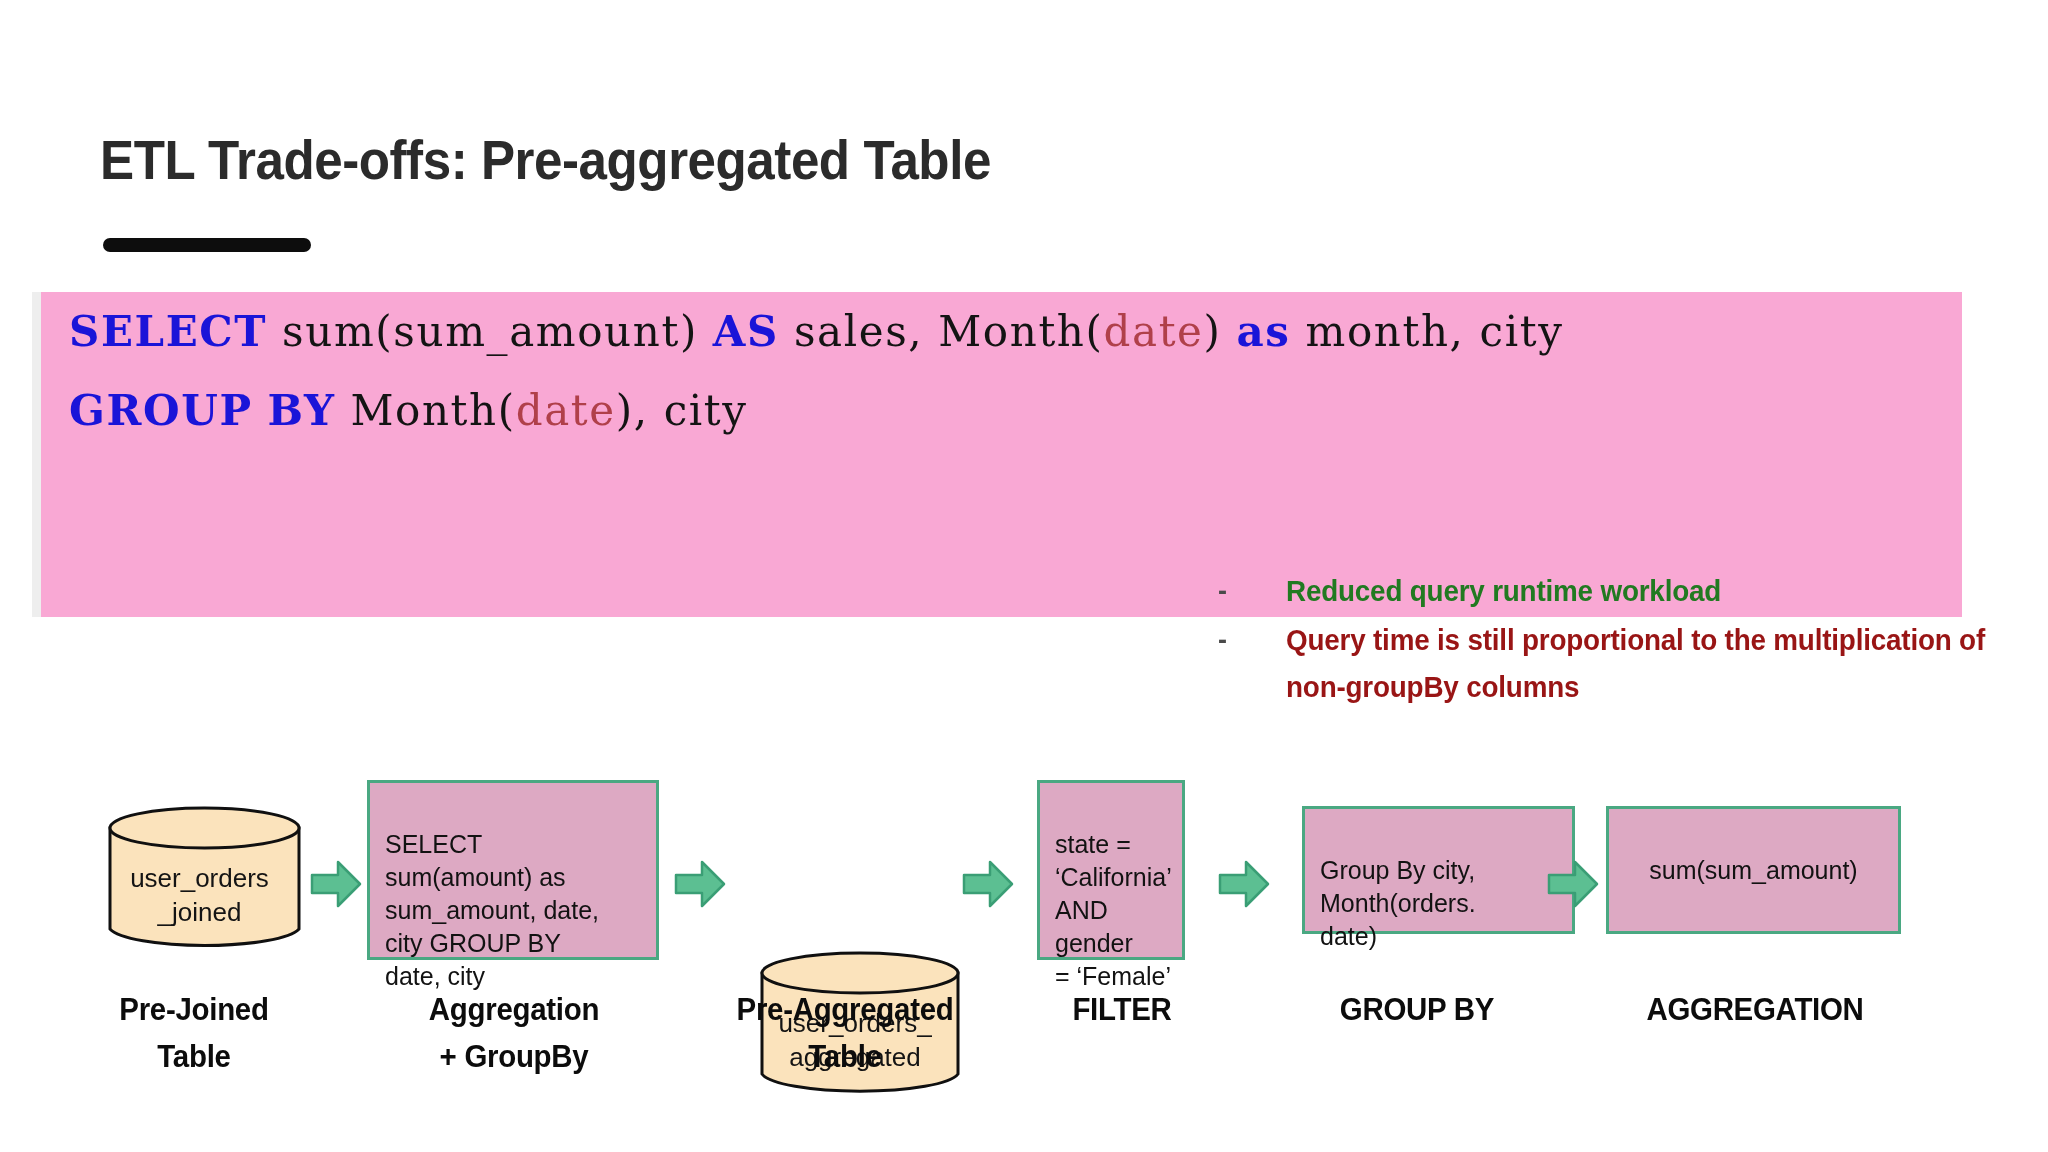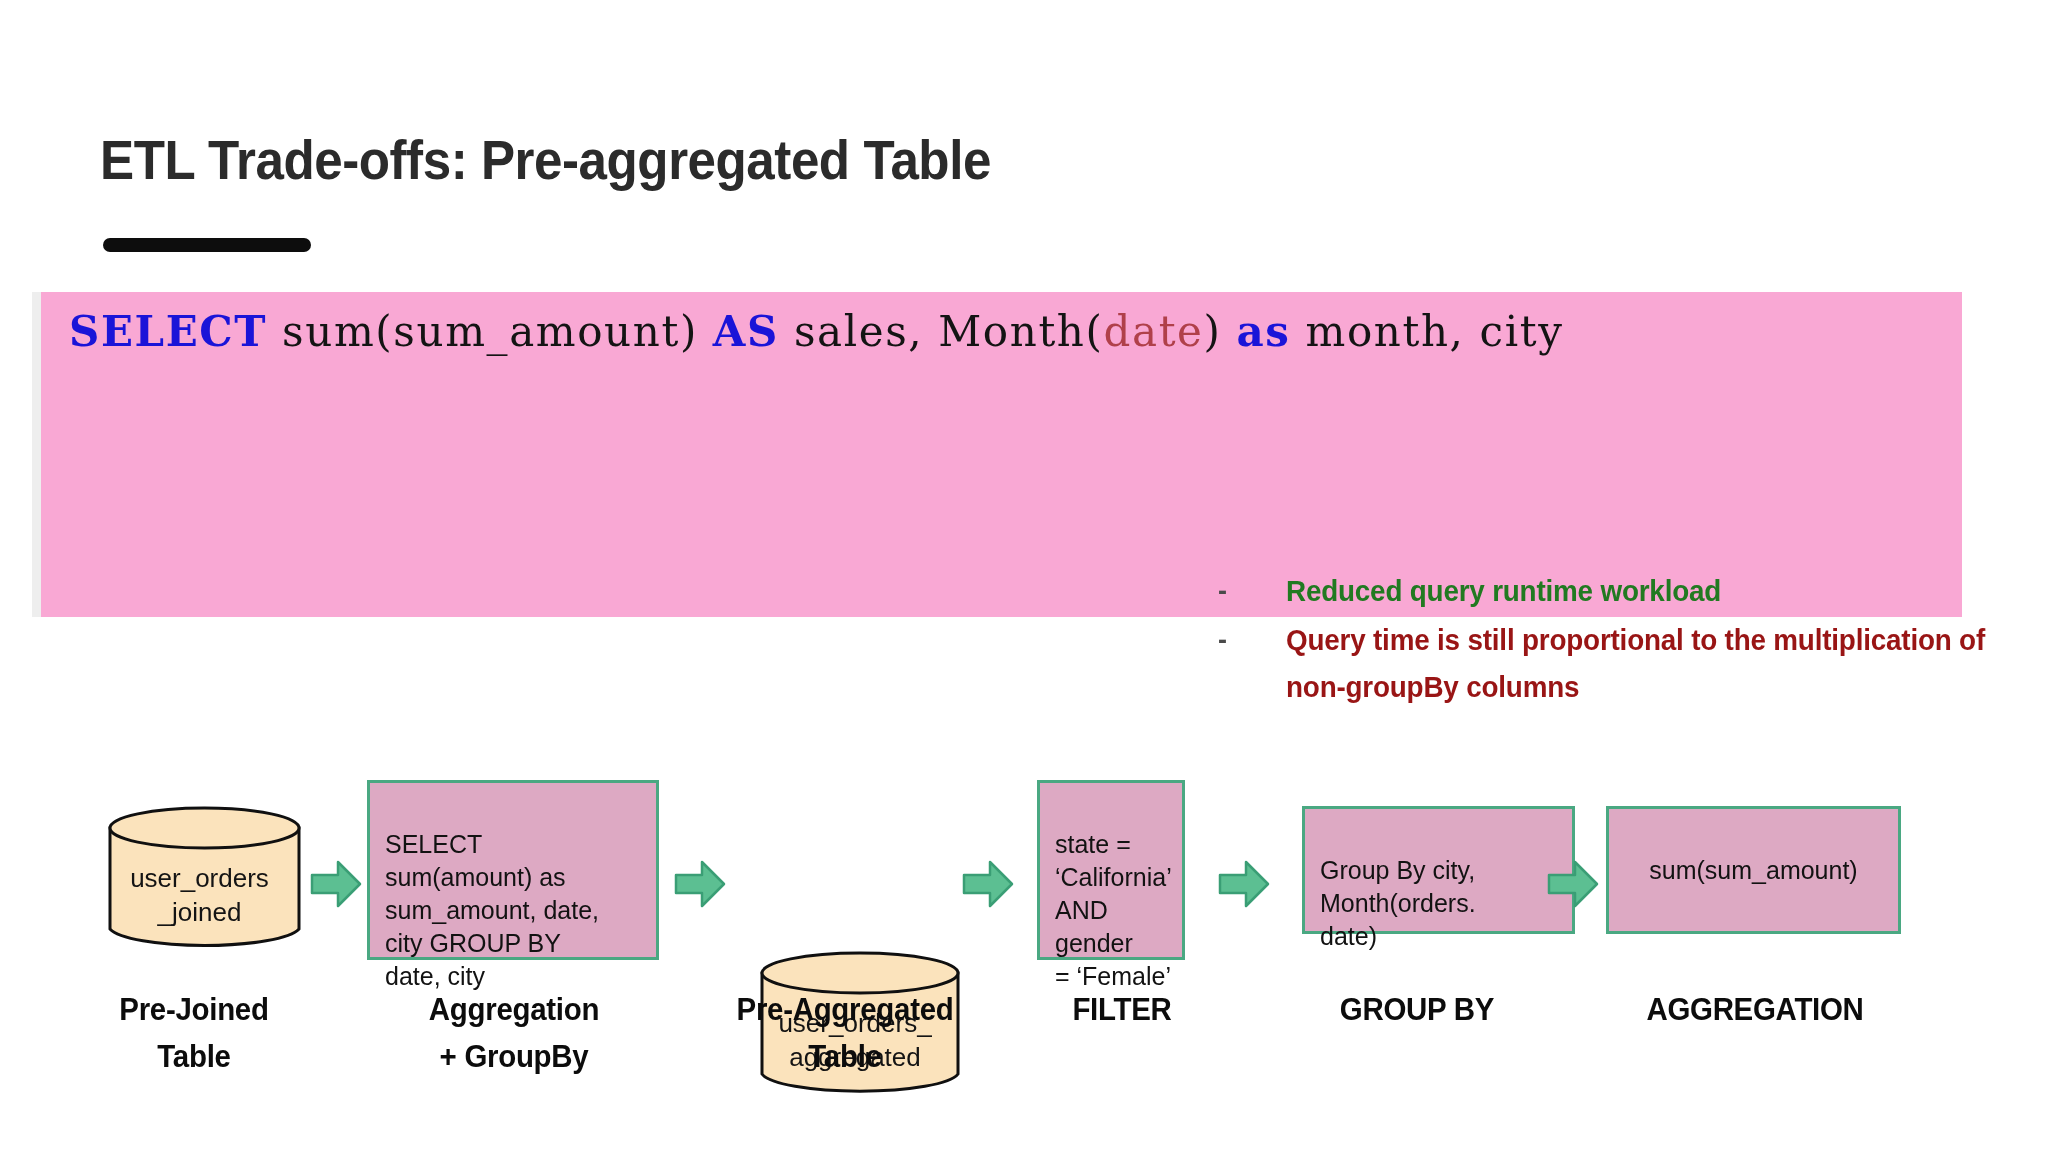--- a/index.html
+++ b/index.html
@@ -159,20 +159,21 @@
   }
 </style>
 </head>
 <body>
 
 <div id="slide-title">ETL Trade-offs: Pre-aggregated Table</div>
 <div id="title-underline"></div>
 
 <div id="code-block">
   <div class="code-line" id="cl0"><span class="kw">SELECT</span><span> sum(sum_amount) </span><span class="kw">AS</span><span> sales, Month(</span><span class="col">date</span><span>) </span><span class="kw">as</span><span> month, city</span></div>
+  <div class="code-line" id="cl3"><span class="kw">GROUP</span><span> </span><span class="kw">BY</span><span> Month(</span><span class="col">date</span><span>), city</span></div>
 </div>
 
 <div id="bullets">
   <div class="bullet-row">
     <div class="bullet-dash">-</div>
     <div class="bullet-text b-green">Reduced query runtime workload</div>
   </div>
   <div class="bullet-row">
     <div class="bullet-dash">-</div>
     <div class="bullet-text b-red">Query time is still proportional to the multiplication of non-groupBy columns</div>

